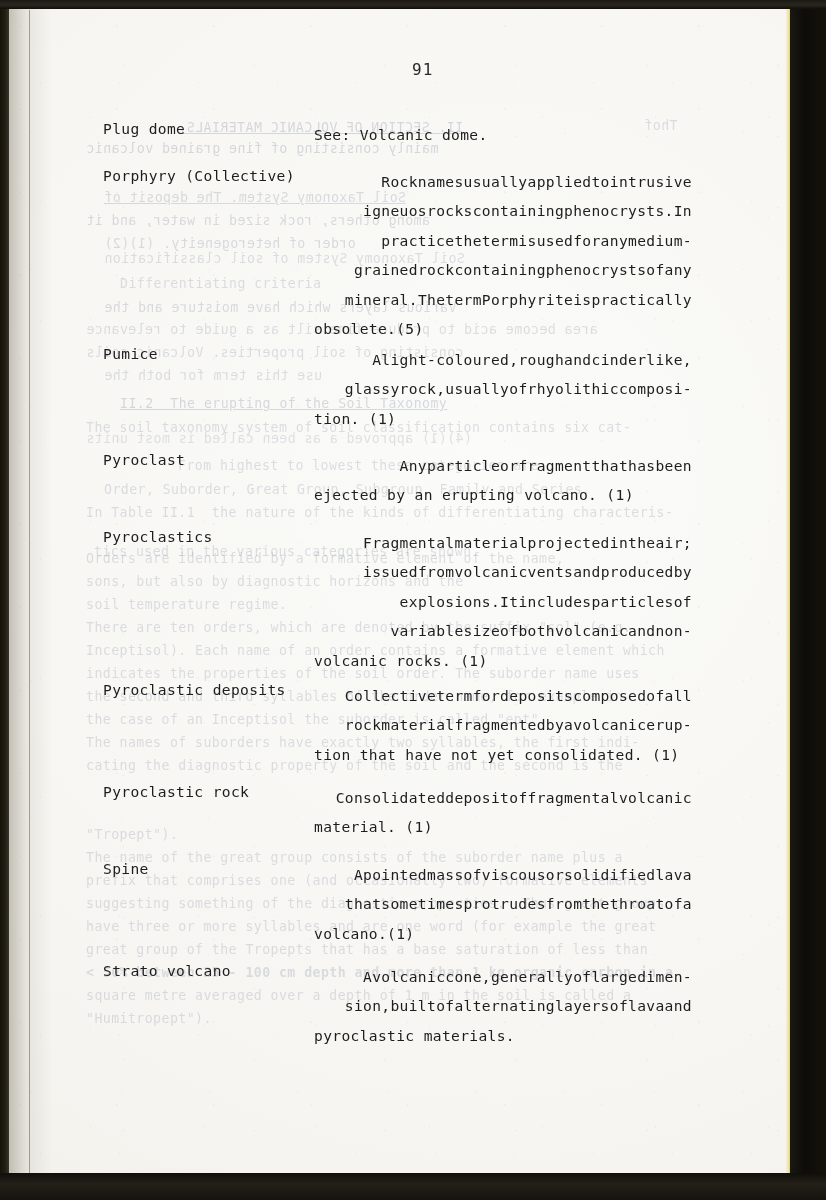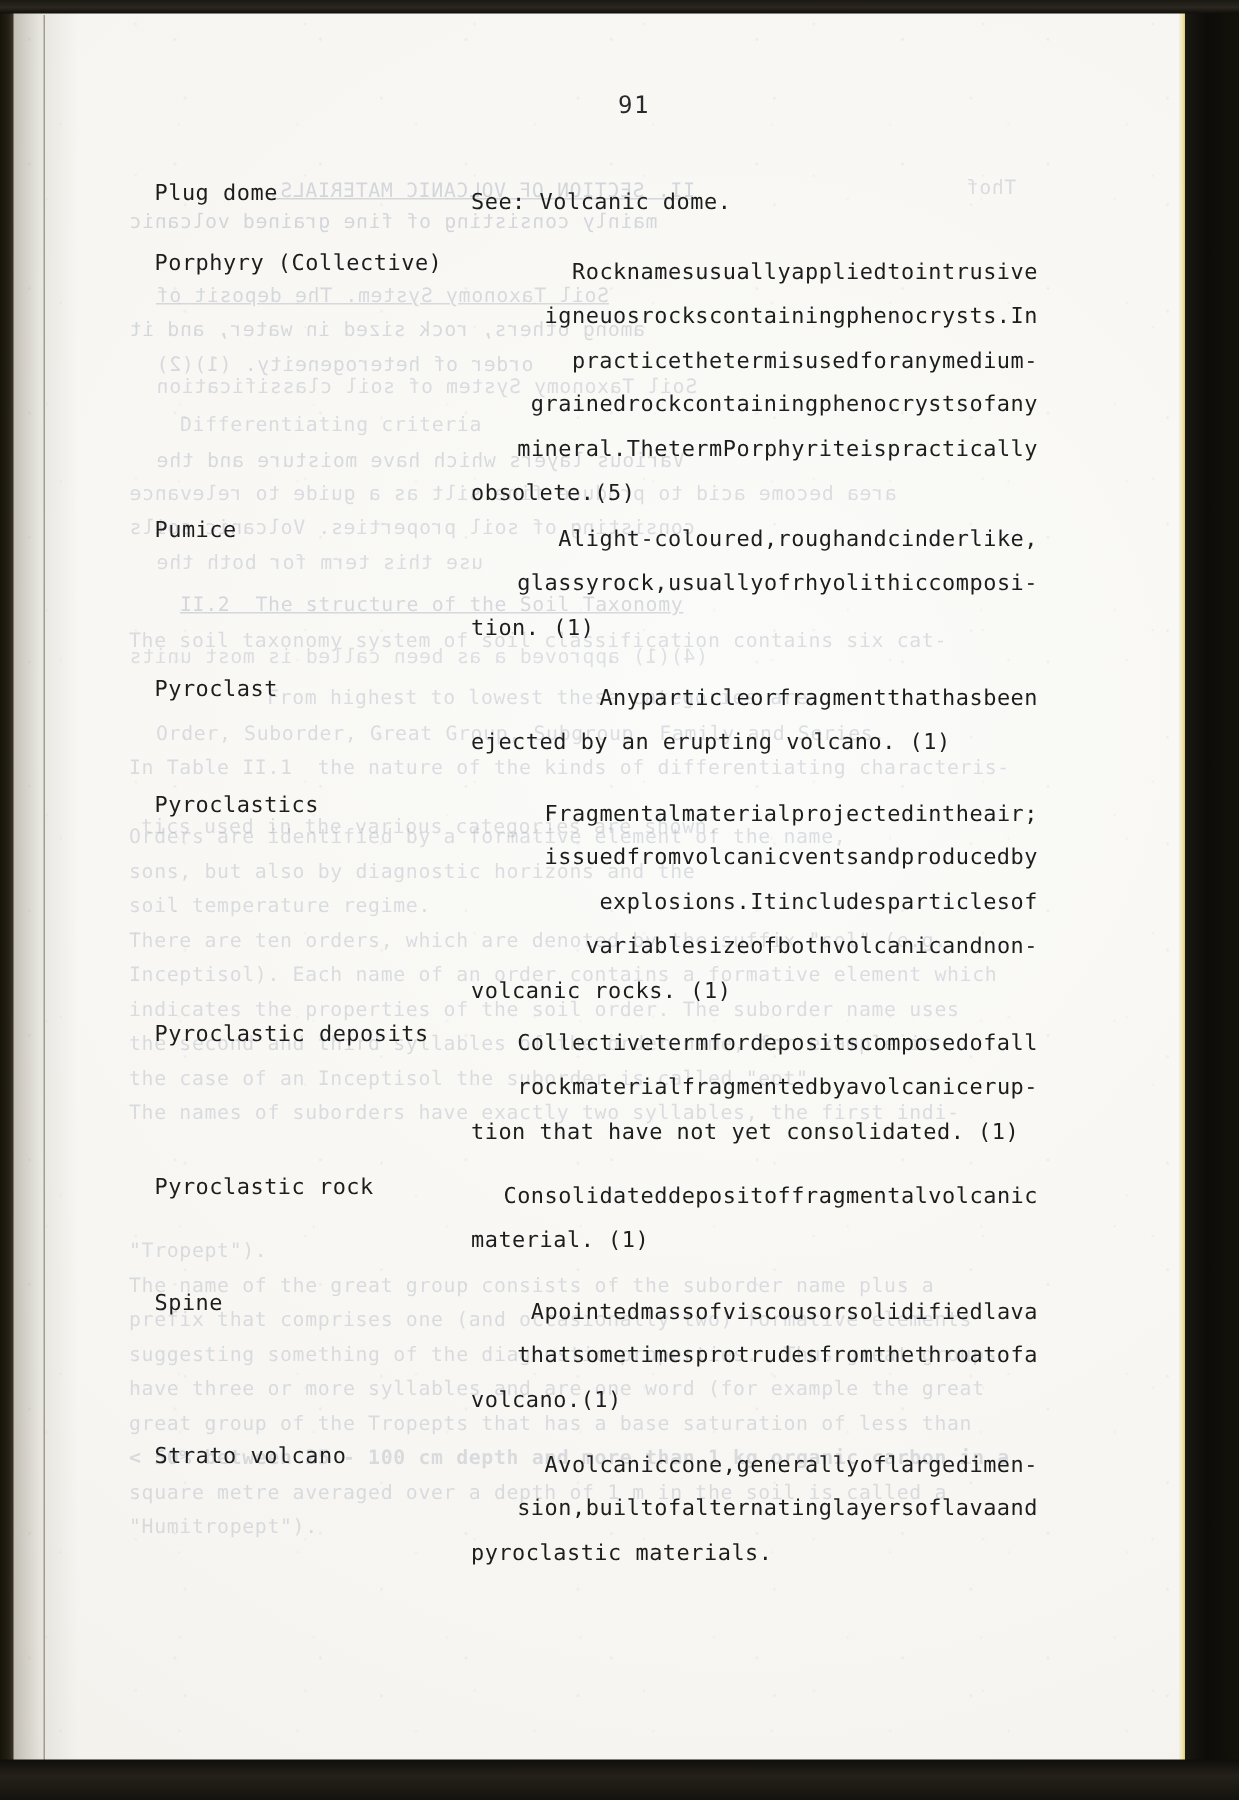--- a/index.html
+++ b/index.html
@@ -186,36 +186,37 @@
         <div class="bleed-line mirror" style="left: 78px; top: 133px; opacity: 0.26;">mainly consisting of fine grained volcanic</div>
         <div class="bleed-line mirror under" style="left: 96px; top: 182px; opacity: 0.24;">Soil Taxonomy System. The deposit of</div>
         <div class="bleed-line mirror" style="left: 78px; top: 205px; opacity: 0.24;">among others, rock sized in water, and it</div>
         <div class="bleed-line mirror" style="left: 96px; top: 228px; opacity: 0.24;">order of heterogeneity. (1)(2)</div>
         <div class="bleed-line mirror" style="left: 96px; top: 243px; opacity: 0.22;">Soil Taxonomy System of soil classification</div>
         <div class="bleed-line" style="left: 112px; top: 268px; opacity: 0.22;">Differentiating criteria</div>
         <div class="bleed-line mirror" style="left: 96px; top: 292px; opacity: 0.24;">Various layers which have moisture and the</div>
         <div class="bleed-line mirror" style="left: 78px; top: 314px; opacity: 0.22;">area become acid to produce fine silt as a guide to relevance</div>
         <div class="bleed-line mirror" style="left: 78px; top: 337px; opacity: 0.22;">consisting of soil properties. Volcanic soils</div>
         <div class="bleed-line mirror" style="left: 96px; top: 360px; opacity: 0.22;">use this term for both the</div>
-        <div class="bleed-line under" style="left: 112px; top: 388px; opacity: 0.26;">II.2  The structure of the Soil Taxonomy</div>
+        <div class="bleed-line under" style="left: 112px; top: 388px; opacity: 0.26;">II.2  The erupting of the Soil Taxonomy</div>
         <div class="bleed-line" style="left: 78px; top: 412px; opacity: 0.22;">The soil taxonomy system of soil classification contains six cat-</div>
         <div class="bleed-line mirror" style="left: 78px; top: 423px; opacity: 0.2;">(4)(1) approved a as been called is most units</div>
         <div class="bleed-line" style="left: 170px; top: 450px; opacity: 0.22;">From highest to lowest these categories are:</div>
         <div class="bleed-line" style="left: 96px; top: 474px; opacity: 0.22;">Order, Suborder, Great Group, Subgroup, Family and Series.</div>
         <div class="bleed-line" style="left: 78px; top: 497px; opacity: 0.22;">In Table II.1  the nature of the kinds of differentiating characteris-</div>
         <div class="bleed-line" style="left: 86px; top: 520px; opacity: 0.22; margin-top: 16px;">tics used in the various categories are shown.</div>
         <div class="bleed-line" style="left: 78px; top: 543px; opacity: 0.22;">Orders are identified by a formative element of the name,</div>
         <div class="bleed-line" style="left: 78px; top: 566px; opacity: 0.22;">sons, but also by diagnostic horizons and the</div>
         <div class="bleed-line" style="left: 78px; top: 589px; opacity: 0.22;">soil temperature regime.</div>
         <div class="bleed-line" style="left: 78px; top: 612px; opacity: 0.22;">There are ten orders, which are denoted by the suffix "sol" (e.g.</div>
         <div class="bleed-line" style="left: 78px; top: 635px; opacity: 0.22;">Inceptisol). Each name of an order contains a formative element which</div>
         <div class="bleed-line" style="left: 78px; top: 658px; opacity: 0.22;">indicates the properties of the soil order. The suborder name uses</div>
         <div class="bleed-line" style="left: 78px; top: 681px; opacity: 0.22;">the second and third syllables of the order name, for example in</div>
         <div class="bleed-line" style="left: 78px; top: 704px; opacity: 0.22;">the case of an Inceptisol the suborder is called "ept".</div>
         <div class="bleed-line" style="left: 78px; top: 727px; opacity: 0.22; text-align: center;">The names of suborders have exactly two syllables, the first indi-</div>
+        <div class="bleed-line" style="left: 78px; top: 750px; opacity: 0.22;">cating the diagnostic property of the soil and the second is the</div>
         <div class="bleed-line" style="left: 78px; top: 819px; opacity: 0.22;">"Tropept").</div>
         <div class="bleed-line" style="left: 78px; top: 842px; opacity: 0.22;">The name of the great group consists of the suborder name plus a</div>
         <div class="bleed-line" style="left: 78px; top: 865px; opacity: 0.22;">prefix that comprises one (and occasionally two) formative elements</div>
         <div class="bleed-line" style="left: 78px; top: 888px; opacity: 0.22;">suggesting something of the diagnostic properties.  Thus great groups</div>
         <div class="bleed-line" style="left: 78px; top: 911px; opacity: 0.22;">have three or more syllables and are one word (for example the great</div>
         <div class="bleed-line" style="left: 78px; top: 934px; opacity: 0.22;">great group of the Tropepts that has a base saturation of less than</div>
         <div class="bleed-line" style="left: 78px; top: 957px; opacity: 0.22; font-weight: bold;">&lt; 50% between 25 - 100 cm depth and more than 1 kg organic carbon in a</div>
         <div class="bleed-line" style="left: 78px; top: 980px; opacity: 0.22;">square metre averaged over a depth of 1 m in the soil is called a</div>
         <div class="bleed-line" style="left: 78px; top: 1003px; opacity: 0.22;">"Humitropept").</div>
       </div>

